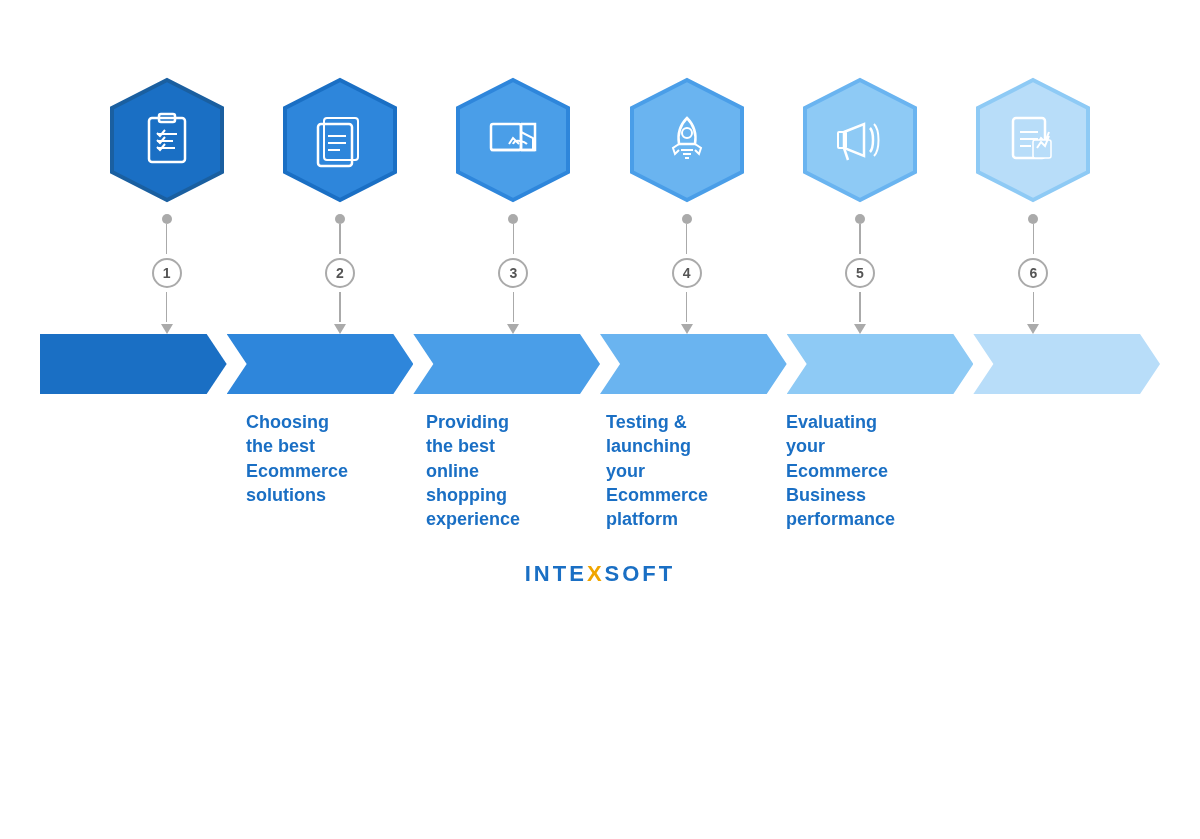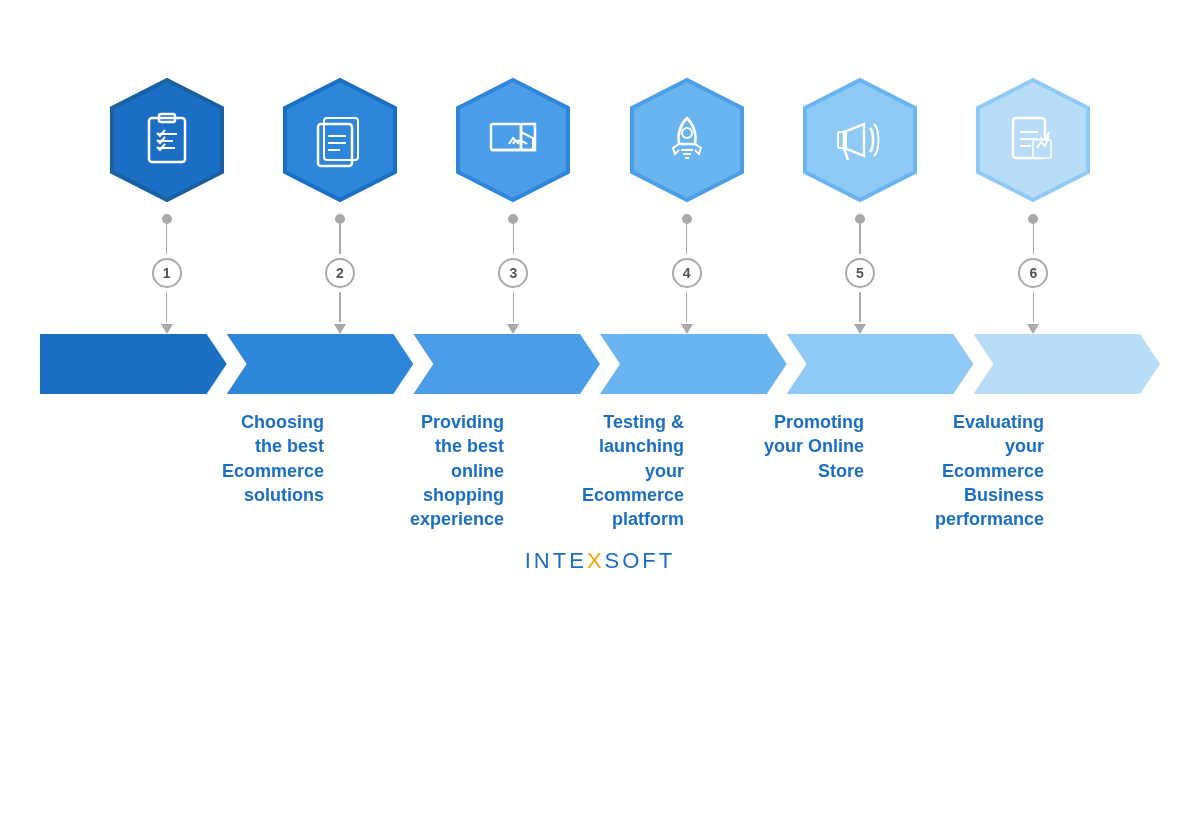--- a/index.html
+++ b/index.html
@@ -171,32 +171,32 @@
       display: flex;
       flex-direction: row;
       justify-content: center;
       width: 1120px;
       margin-top: 16px;
       padding: 0 10px;
     }
 
     .step-label {
       width: 180px;
-      text-align: right;
+      text-align: left;
       font-size: 18px;
       font-weight: 700;
       color: #1a6fc4;
       line-height: 1.35;
       padding: 0 6px;
     }
 
     .brand-footer {
-      margin-top: 17px;
+      margin-top: 30px;
       font-size: 22px;
-      font-weight: 400;
+      font-weight: 700;
       letter-spacing: 3px;
       color: #1a6fc4;
       font-family: 'Arial Black', Arial, sans-serif;
     }
 
     .brand-x {
       color: #f0a500;
     }
   </style>
 </head>
@@ -387,21 +387,20 @@
       <div class="ribbon-segment arrow-shape" style="background: rgb(74, 158, 232); flex: 1 1 0%; height: 60px;"></div>
       <div class="ribbon-segment arrow-shape" style="background: rgb(106, 180, 240); flex: 1 1 0%; height: 60px;"></div>
       <div class="ribbon-segment arrow-shape" style="background: rgb(142, 202, 245); flex: 1 1 0%; height: 60px;"></div>
       <div class="ribbon-segment arrow-shape" style="background: rgb(184, 221, 249); flex: 1 1 0%; height: 60px;"></div>
     </div>
 
   <div class="labels-row" id="labels-row">
   <div class="step-label">Choosing<br>the best<br>Ecommerce<br>solutions</div>
       <div class="step-label">Providing<br>the best<br>online<br>shopping<br>experience</div>
       <div class="step-label">Testing &amp;<br>launching<br>your<br>Ecommerce<br>platform</div>
-      <div class="step-label">Promoting<br>your Online<br>Store</div>
       <div class="step-label">Evaluating<br>your<br>Ecommerce<br>Business<br>performance</div>
     </div>
 
 </div>
 
 <div class="brand-footer">
   INTE<span class="brand-x">X</span>SOFT
 </div>
 
 </body></html>

